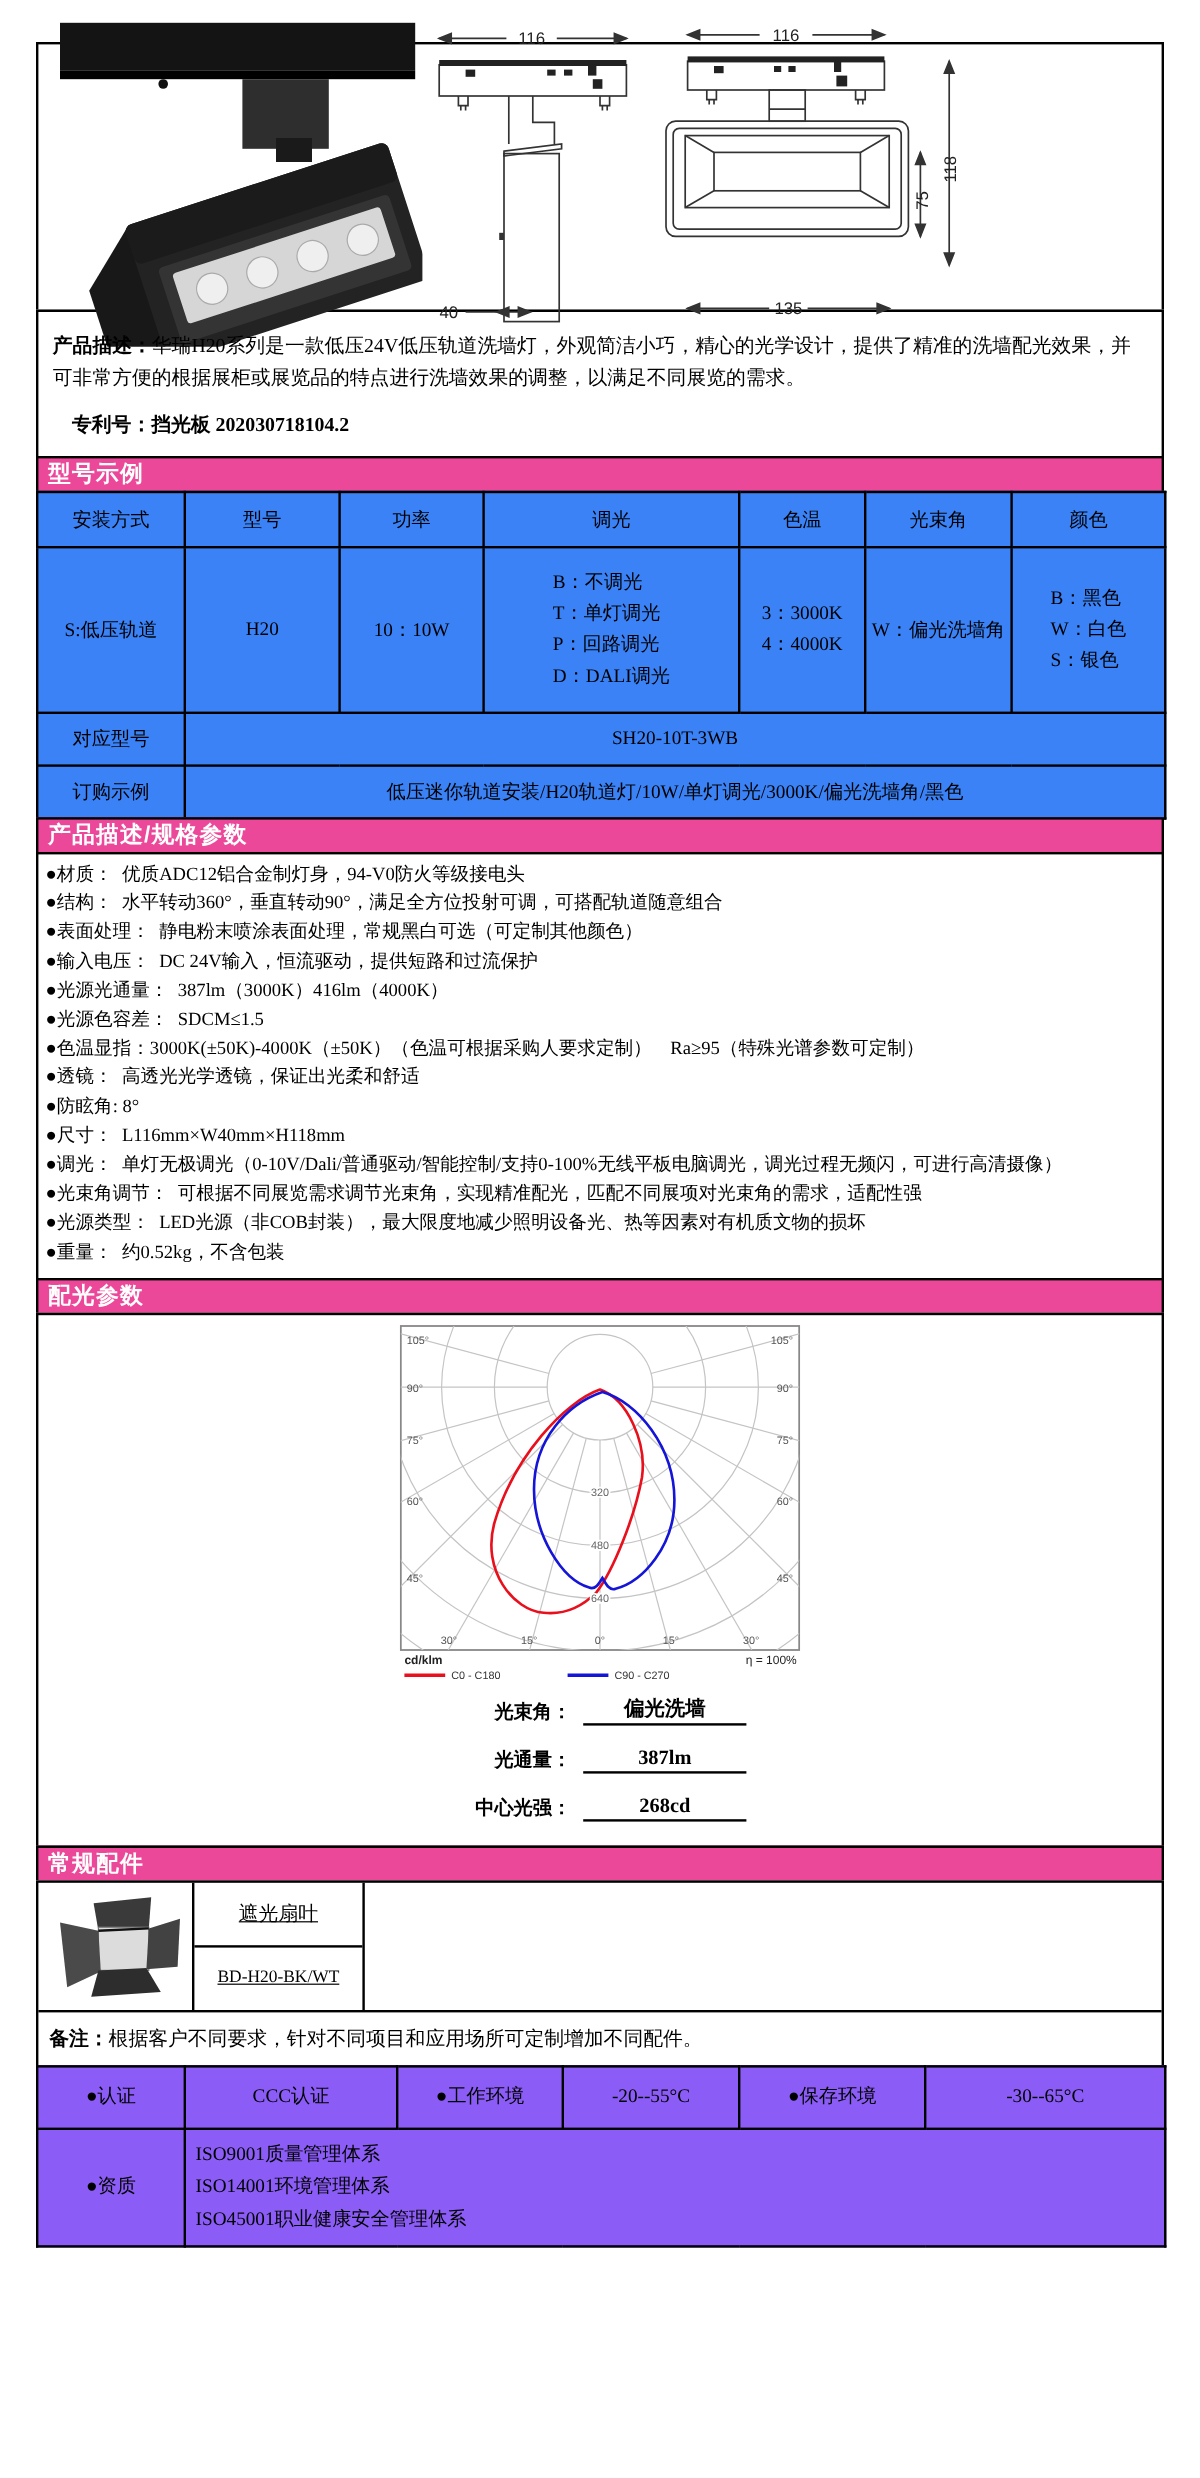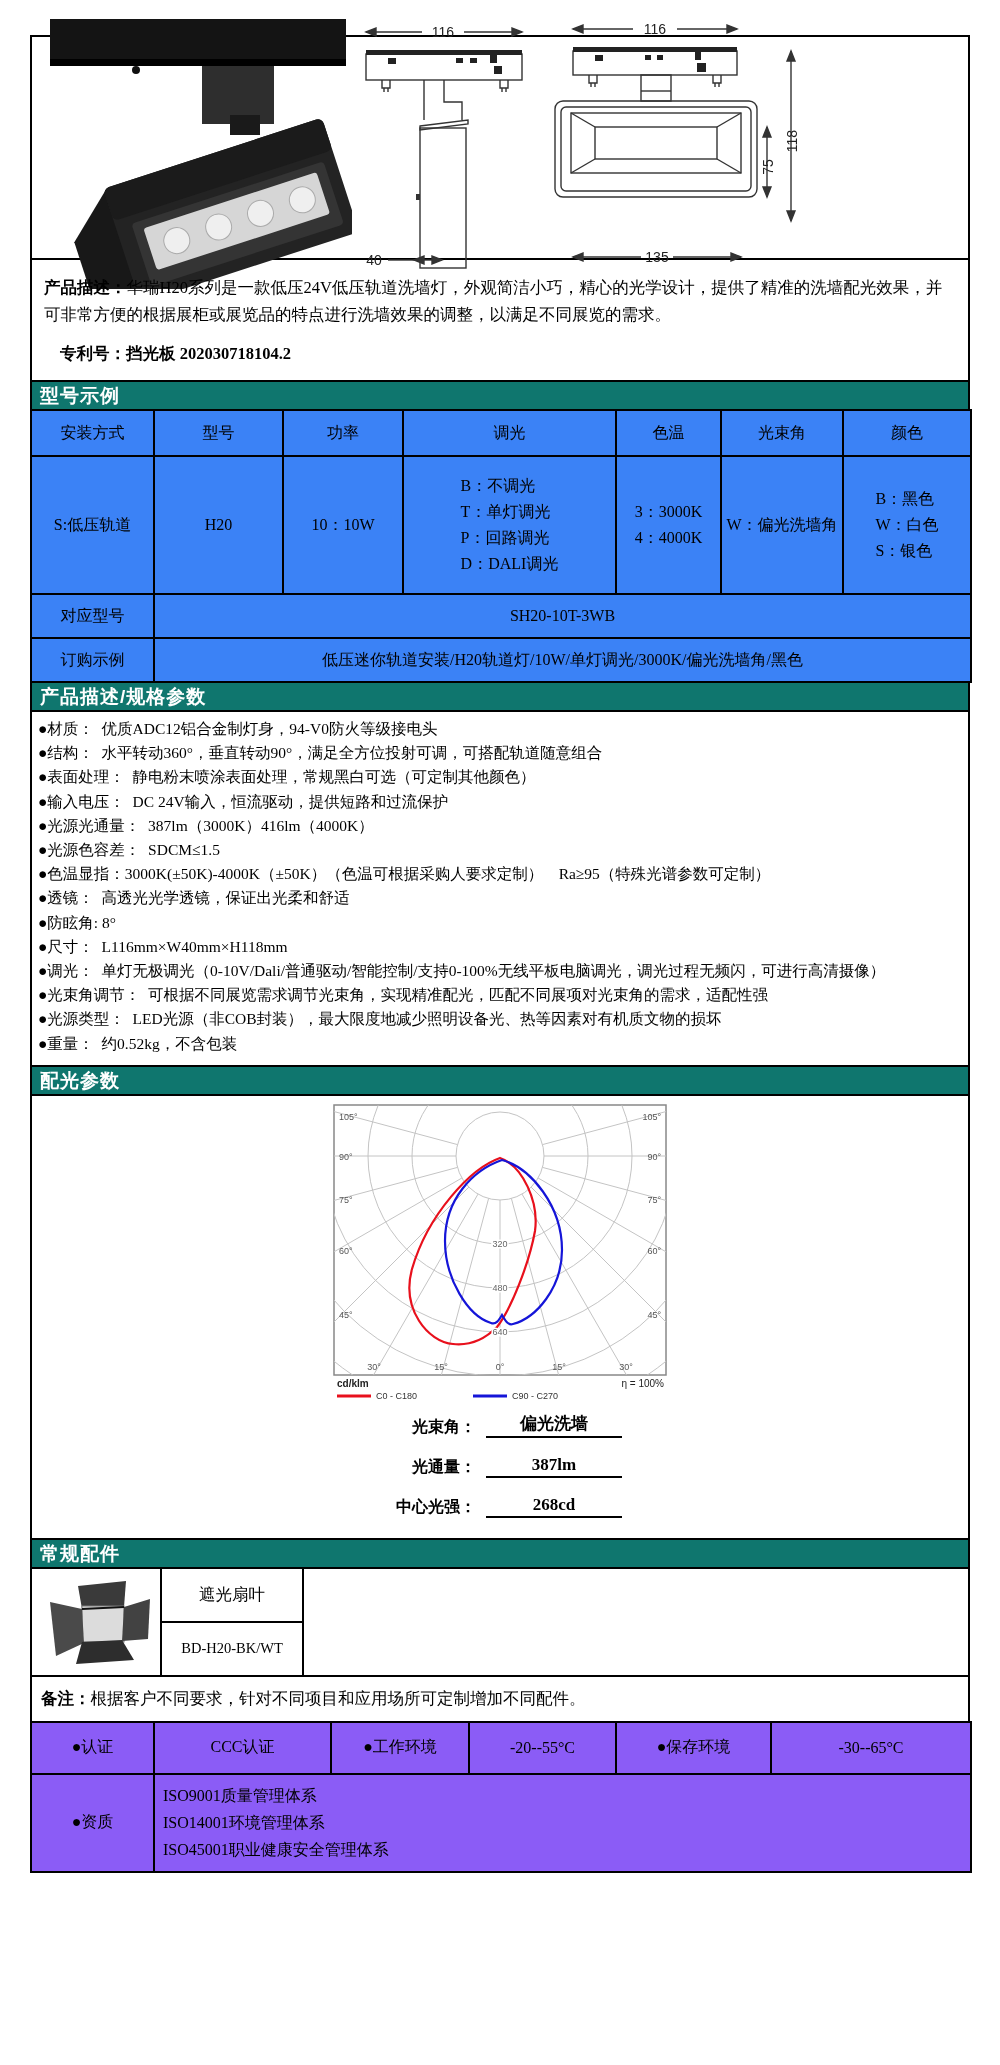--- a/index.html
+++ b/index.html
@@ -10,21 +10,21 @@
   .page { position:absolute; left:30px; top:37px; width:940px; }
   .box { border:2px solid #000; box-sizing:border-box; margin-top:-2px; background:#fff; }
   .titlebar {
     box-sizing:border-box; border:2px solid #000; background:#3b3b3b; color:#fff; height:30px;
     display:flex; align-items:center; justify-content:space-between; padding:0 9px;
     font-family:"Liberation Sans", sans-serif;
   }
   .titlebar .t1 { font-size:19px; font-weight:bold; letter-spacing:1px; }
   .titlebar .t2 { font-size:14px; font-weight:bold; }
   .secbar {
-    box-sizing:border-box; border:2px solid #000; margin-top:-2px; background:#0f766e; color:#fff;
+    box-sizing:border-box; border:2px solid #000; margin-top:-2px; background:#ec4899; color:#fff;
     height:31px; line-height:27px; padding:0 8px; font-size:19px; font-weight:bold;
     font-family:"Liberation Sans", sans-serif; letter-spacing:1px;
   }
   .images { height:225px; display:flex; align-items:center; justify-content:flex-start; padding:0 12px; }
   .descbox { height:124px; padding:14px 12px 0 12px; font-size:16.5px; }
   .desc { line-height:27px; }
   .desc b { font-weight:bold; }
   .patent { margin-top:15px; padding-left:16px; font-size:16.5px; font-weight:bold; }
   table.mtable { border-collapse:collapse; width:940px; margin-top:-2px; table-layout:fixed; font-size:16px; background:#3b82f6; }
   .mtable td { border:2px solid #000; text-align:center; padding:2px; vertical-align:middle; }
@@ -34,21 +34,21 @@
   .optlist { display:inline-block; text-align:left; line-height:26px; }
   .spec-box { padding:5px 6px 9px 6px; font-size:15.5px; line-height:24.2px; }
   .spec-line { white-space:pre-wrap; }
   .photo-box { padding:6px 0 8px 0; }
   .chart-svg { display:block; margin:2px auto 0 auto; }
   .pv-block { margin:10px auto 12px auto; width:300px; }
   .pv-row { display:flex; align-items:flex-end; margin-bottom:17px; }
   .pv-label { width:126px; text-align:right; font-weight:bold; font-size:16px; white-space:nowrap; }
   .pv-value { margin-left:10px; min-width:128px; text-align:center; border-bottom:2px solid #000;
               font-size:17px; font-weight:bold; padding:0 4px 1px 4px; }
-  .acc-row { display:flex; height:106px; }
+  .acc-row { display:flex; height:106px;text-decoration:underline; }
   .acc-cell-img { width:128px; border-right:2px solid #000; display:flex; align-items:center; justify-content:center; }
   .acc-mid { width:140px; border-right:2px solid #000; display:flex; flex-direction:column; }
   .acc-mid > div { flex:1; display:flex; align-items:center; justify-content:center; }
   .acc-mid .top { border-bottom:2px solid #000; font-size:16.5px; }
   .acc-mid .bottom { font-size:14.5px; }
   .acc-rest { flex:1; }
   .acc-note { border-top:2px solid #000; height:44px; display:flex; align-items:center; padding:0 9px; font-size:16.5px; }
   .acc-note b { font-weight:bold; }
   table.qtable { border-collapse:collapse; width:940px; margin-top:-2px; table-layout:fixed; font-size:16px; background:#8b5cf6; }
   .qtable td { border:2px solid #000; text-align:center; vertical-align:middle; padding:2px; }

